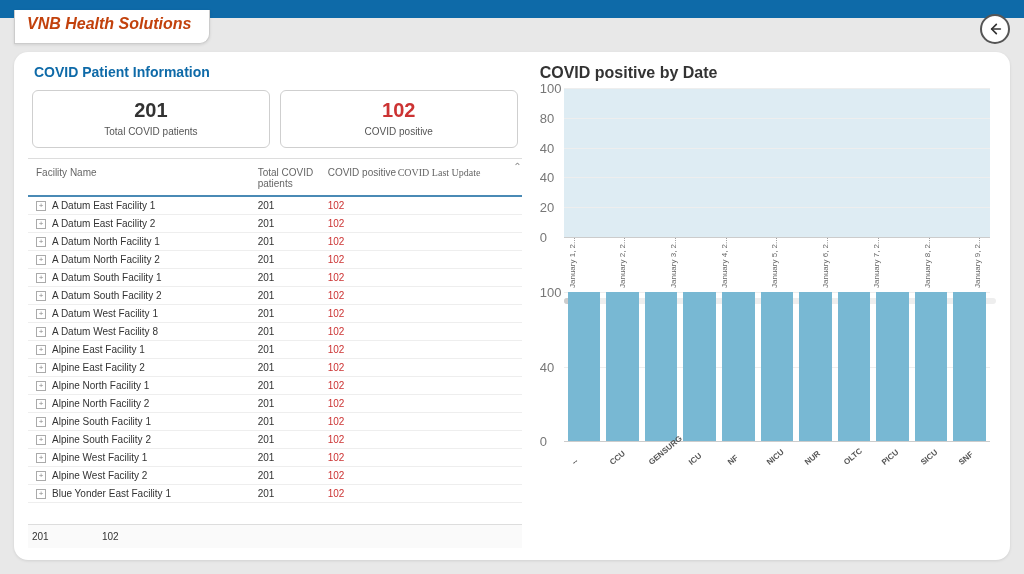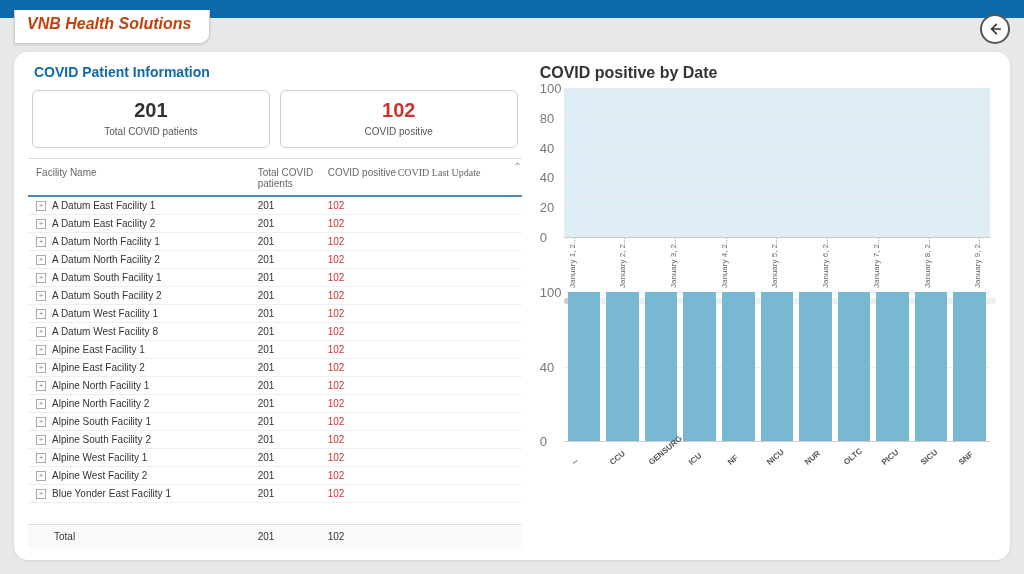--- a/index.html
+++ b/index.html
@@ -446,21 +446,20 @@
             <div class="col-name">
               <span class="ex">+</span>
               <span>Blue Yonder East Facility 1</span>
             </div>
             <div class="col-tot">201</div>
             <div class="col-pos">102</div>
             <div class="col-upd"></div>
           </div>
         </div>
       <div class="tfoot">
-        <div class="col-name">Total</div>
         <div class="col-tot">201</div>
         <div class="col-pos">102</div>
         <div class="col-upd"></div>
       </div>
     </div>
   </div>
 
   <div class="right">
 
     <div class="chart chart1">

